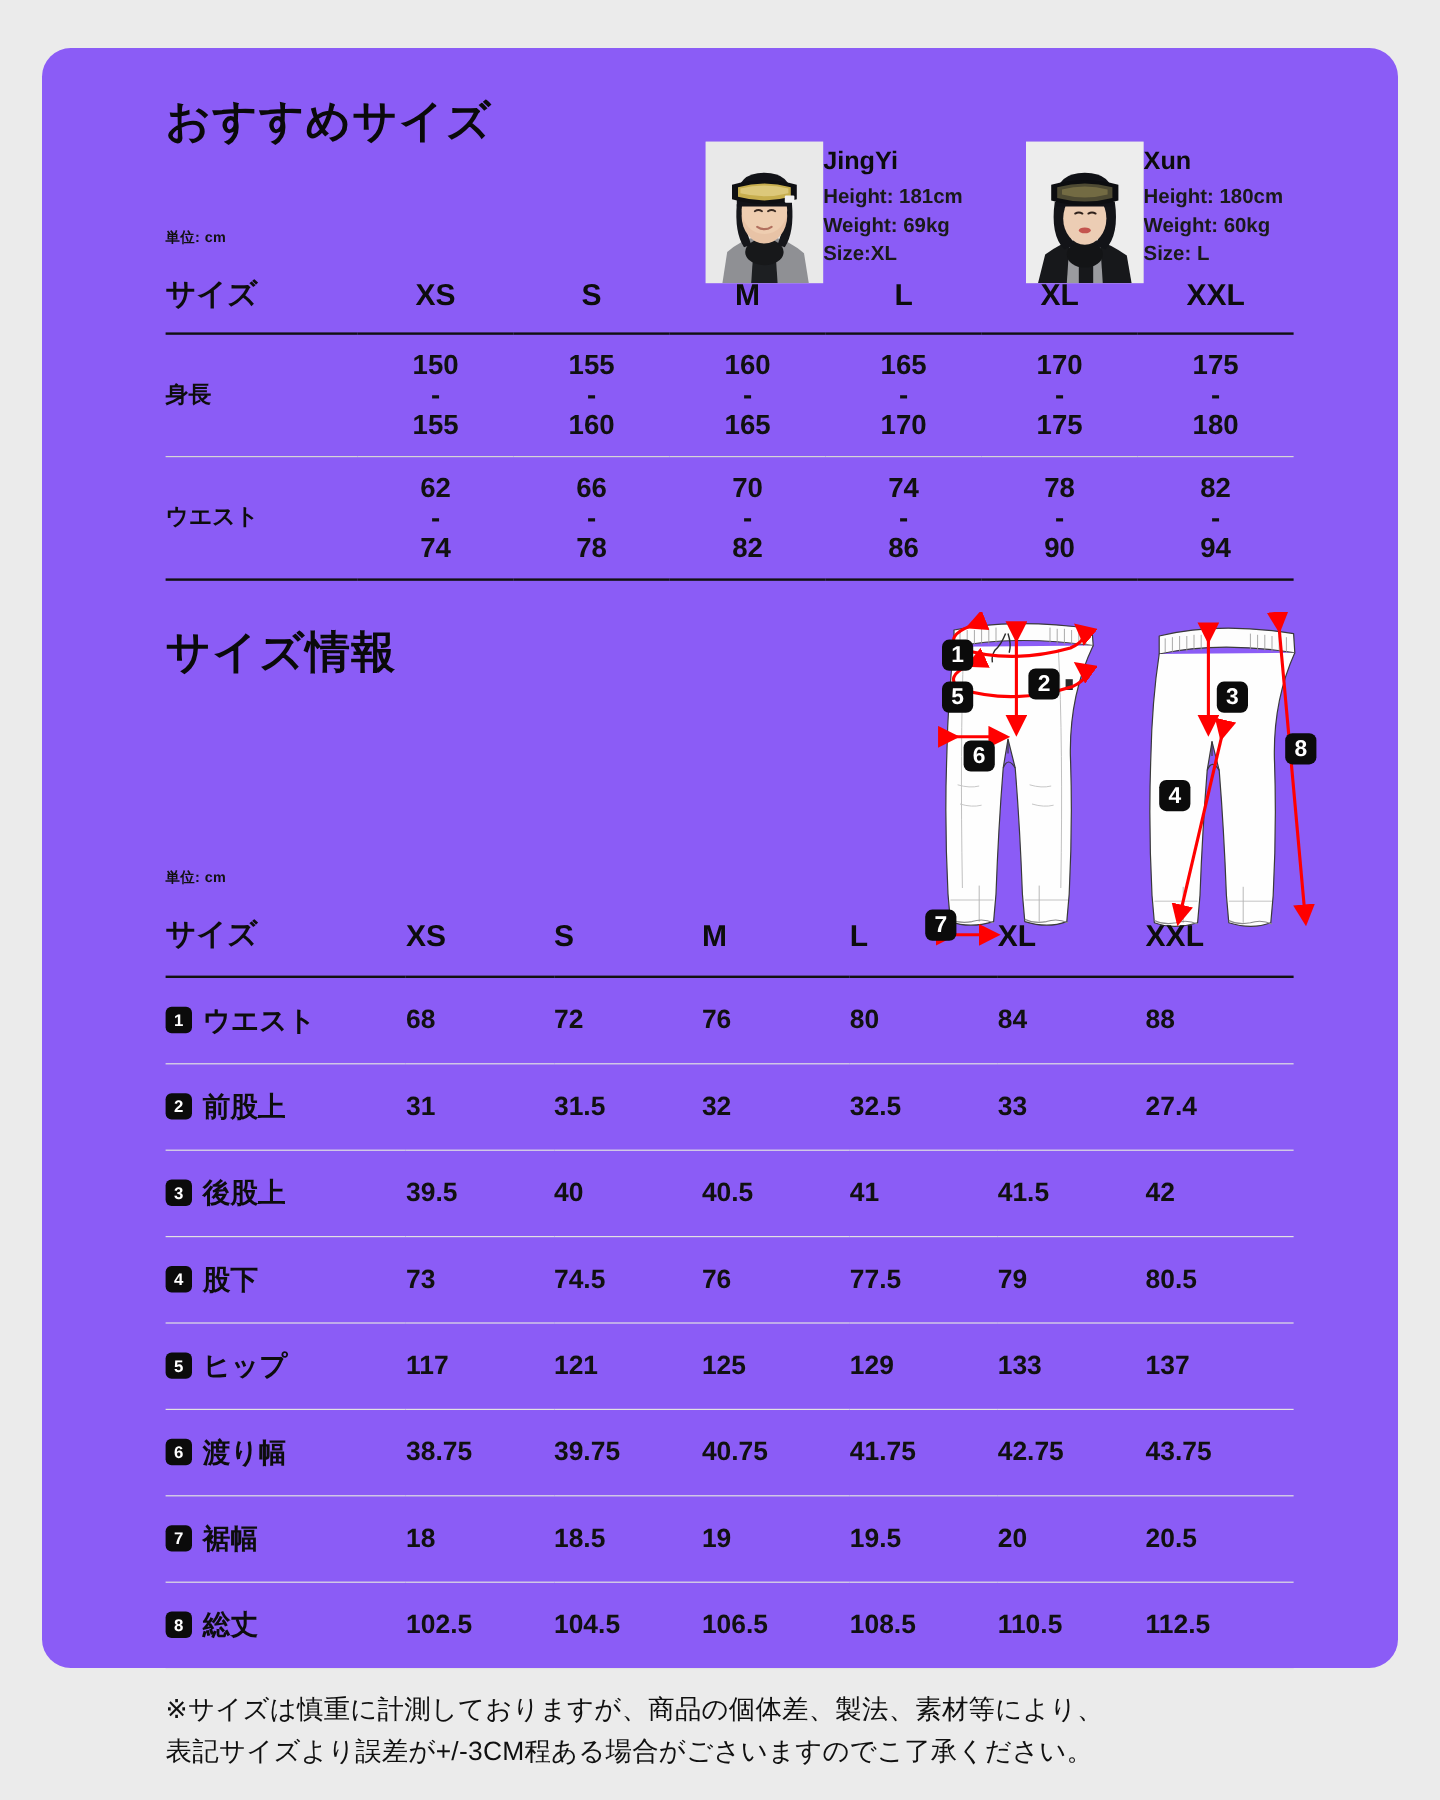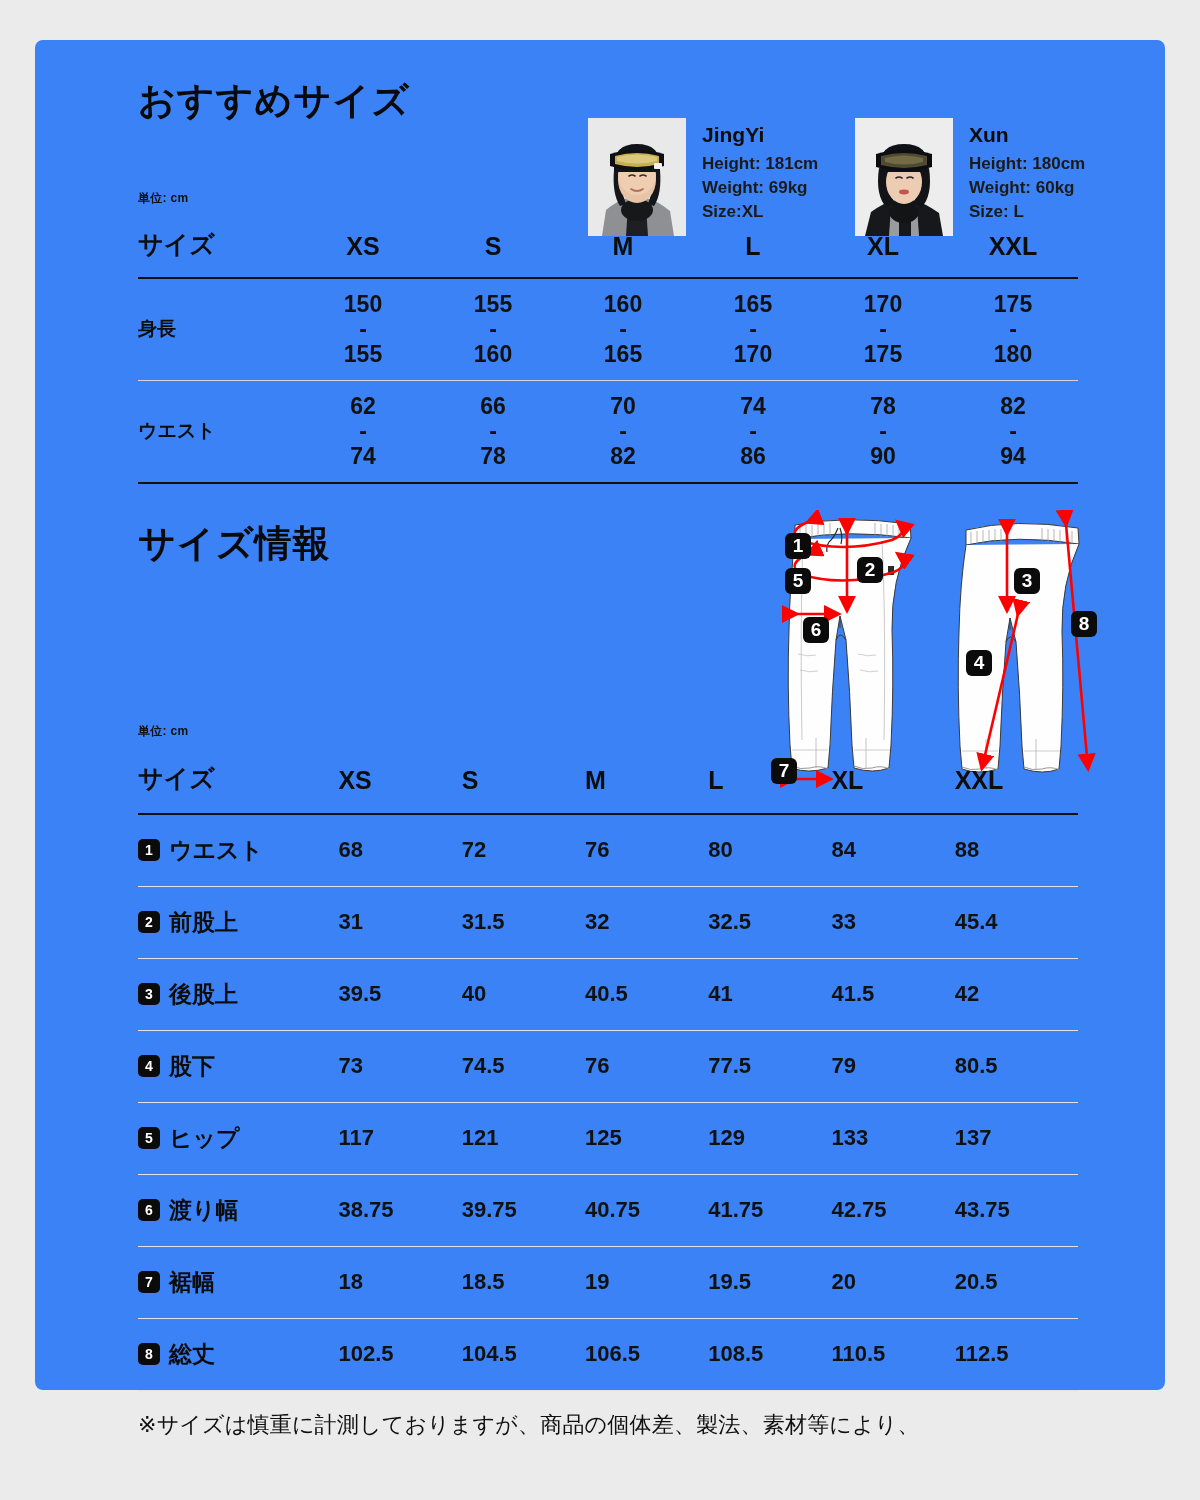--- a/index.html
+++ b/index.html
@@ -21,22 +21,22 @@
     overflow: hidden;
   }
 
   
   .card {
     position: absolute;
     left: 35px;
     top: 40px;
     width: 1130px;
     height: 1350px;
-    background: #3b82f6;
-    border-radius: 8px;
+    background: #8b5cf6;
+    border-radius: 24px;
   }
 
   .inner {
     position: absolute;
     left: 103px;      
     top: 0;
     width: 940px;
   }
 
   
@@ -69,21 +69,20 @@
   }
   .model-photo {
     width: 98px;
     height: 118px;
     background: #e9e9e9;
     flex: none;
     position: relative;
     overflow: hidden;
   }
   .model-info {
-    padding-left: 16px;
     padding-top: 4px;
   }
   .model-name {
     font-size: 21px;
     font-weight: 700;
     color: #0c0c0c;
     line-height: 1.25;
     margin-bottom: 4px;
   }
   .model-line {
@@ -504,21 +503,21 @@
                 <div class="m-label">
                   <span class="badge">2</span>
                   <span>前股上</span>
                 </div>
               </td>
             <td>31</td>
             <td>31.5</td>
             <td>32</td>
             <td>32.5</td>
             <td>33</td>
-            <td>45.4</td>
+            <td>27.4</td>
           </tr>
 
           <tr>
             <td>
                 <div class="m-label">
                   <span class="badge">3</span>
                   <span>後股上</span>
                 </div>
               </td>
             <td>39.5</td>
@@ -604,15 +603,16 @@
             <td>112.5</td>
           </tr>
         </tbody>
       </table>
     </div>
 
   </div>
 
   <div class="note">
     <div>※サイズは慎重に計測しておりますが、商品の個体差、製法、素材等により、</div>
+    <div>表記サイズより誤差が+/-3CM程ある場合がごさいますのでこ了承ください。</div>
   </div>
 
 </div>
 
 </body></html>

